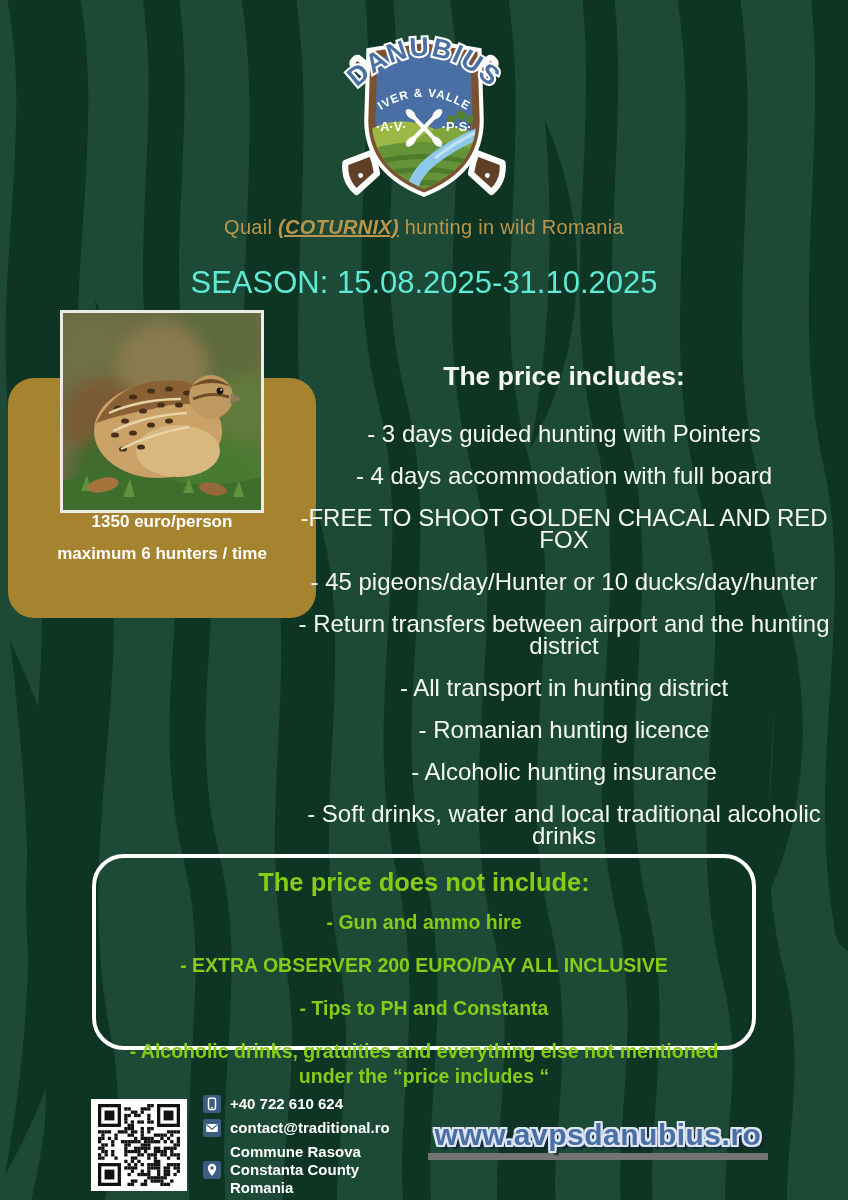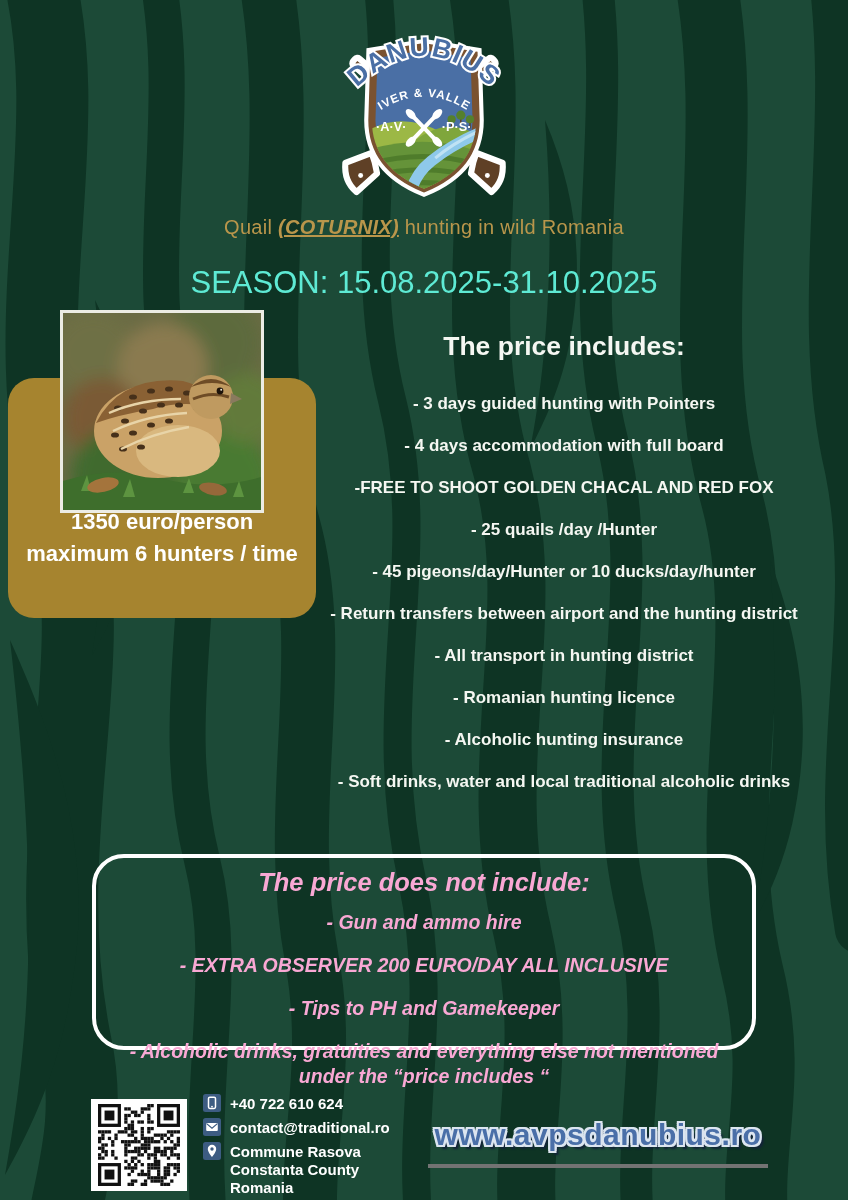--- a/index.html
+++ b/index.html
@@ -15,48 +15,48 @@
   .title-line1{left:0;top:216px;width:848px;text-align:center;
     color:#b9964b;font-size:20px;letter-spacing:.3px;}
   .title-line1 .sci{font-weight:bold;font-style:italic;text-decoration:underline;}
   .title-line2{left:0;top:265px;width:848px;text-align:center;
     color:#5eead4;font-size:31px;}
 
   
   .offer-box{left:8px;top:378px;width:308px;height:240px;background:#a6842f;
     border-radius:26px;z-index:1;}
   .offer-text{left:8px;top:506px;width:308px;text-align:center;color:#ffffff;
-    font-weight:bold;font-size:22px;line-height:32px;z-index:3;}
+    font-weight:bold;font-size:17px;line-height:32px;z-index:3;}
   .quail-photo{left:60px;top:310px;width:198px;height:197px;z-index:3;
     border:3px solid #ecece4;box-sizing:content-box;background:#5c6238;}
   .quail-photo svg{display:block;}
 
   
-  .includes{left:281px;top:331px;width:566px;text-align:center;color:#f5f7f2;}
+  .includes{left:281px;top:361px;width:566px;text-align:center;color:#f5f7f2;}
   .includes .heading{font-size:26.5px;font-weight:bold;margin-bottom:31px;}
-  .includes .item{font-size:17px;font-weight:700;line-height:22px;margin-bottom:20px;text-align:center;}
+  .includes .item{font-size:24px;font-weight:400;line-height:22px;margin-bottom:20px;text-align:center;}
 
   
   .excludes{left:92px;top:854px;width:664px;height:196px;border:4px solid #ffffff;
-    border-radius:32px;box-sizing:border-box;text-align:center;color:#f9a8d4;font-style:italic;}
+    border-radius:32px;box-sizing:border-box;text-align:center;color:#84cc16;}
   .excludes .heading{font-size:25.5px;font-weight:bold;margin-top:10px;margin-bottom:13px;}
   .excludes .item{font-size:19.5px;font-weight:600;line-height:25px;margin:0 auto 18px;width:612px;}
 
   
   .qr{left:91px;top:1099px;width:86px;height:82px;background:#ffffff;padding:5px;}
   .qr svg{display:block;width:86px;height:82px;}
   .contact{left:203px;top:1094px;width:220px;}
-  .contact-row{display:flex;align-items:flex-start;margin-bottom:5px;}
+  .contact-row{display:flex;align-items:center;margin-bottom:5px;}
   .contact-icon{width:18px;height:18px;margin-right:9px;flex:0 0 18px;}
   .contact-text{color:#ffffff;font-weight:bold;font-size:15px;line-height:18px;padding-top:1px;}
   .website{left:428px;top:1118px;width:340px;text-align:center;
     font-size:30px;font-weight:bold;letter-spacing:.5px;color:#4a6fa8;
     text-shadow:-2px -2px 0 #dce5f0,2px -2px 0 #dce5f0,-2px 2px 0 #dce5f0,2px 2px 0 #dce5f0,
       0 -2px 0 #dce5f0,0 2px 0 #dce5f0,-2px 0 0 #dce5f0,2px 0 0 #dce5f0,4px 4px 2px #122338;
-    border-bottom:4px solid #737373;padding-bottom:12px;}
+    border-bottom:7px solid #737373;padding-bottom:1px;}
 </style>
 </head>
 <body>
 
 <div class="page">
 
   <svg class="bg-pattern" width="848" height="1200" viewBox="0 0 848 1200">
     <g stroke="#0e3424" fill="none" stroke-linecap="round">
       <path d="M35,-40 C85,140 5,320 65,520 C105,660 35,840 75,1040 C95,1130 65,1190 60,1250" stroke-width="72"></path>
       <path d="M152,-50 C192,120 132,260 182,430 C222,560 162,700 202,860 C232,980 192,1090 212,1250" stroke-width="36"></path>
@@ -210,34 +210,33 @@
   <div class="layer offer-text">
     <div>1350 euro/person</div>
     <div>maximum 6 hunters / time</div>
   </div>
 
   <div class="layer includes">
     <div class="heading">The price includes:</div>
     <div class="item">- 3 days guided hunting with Pointers</div>
     <div class="item">- 4 days accommodation with full board</div>
     <div class="item">-FREE TO SHOOT GOLDEN CHACAL AND RED FOX</div>
-    <div class="item">- 25 quails /day /Hunter</div>
     <div class="item">- 45 pigeons/day/Hunter or 10 ducks/day/hunter</div>
     <div class="item">- Return transfers between airport and the hunting district</div>
     <div class="item">- All transport in hunting district</div>
     <div class="item">- Romanian hunting licence</div>
     <div class="item">- Alcoholic hunting insurance</div>
     <div class="item">- Soft drinks, water and local traditional alcoholic drinks</div>
   </div>
 
   <div class="layer excludes">
     <div class="heading">The price does not include:</div>
     <div class="item">- Gun and ammo hire</div>
     <div class="item">- EXTRA OBSERVER 200 EURO/DAY ALL INCLUSIVE</div>
-    <div class="item">- Tips to PH and Gamekeeper</div>
+    <div class="item">- Tips to PH and Constanta</div>
     <div class="item">- Alcoholic drinks, gratuities and everything else not mentioned under the “price includes “</div>
   </div>
 
   <div class="layer qr">
     <svg viewBox="0 0 100 100">
         <rect x="60" y="0" width="4" height="4" fill="#111111"></rect>
         <rect x="64" y="0" width="4" height="4" fill="#111111"></rect>
         <rect x="32" y="4" width="4" height="4" fill="#111111"></rect>
         <rect x="36" y="4" width="4" height="4" fill="#111111"></rect>
         <rect x="52" y="4" width="4" height="4" fill="#111111"></rect>

